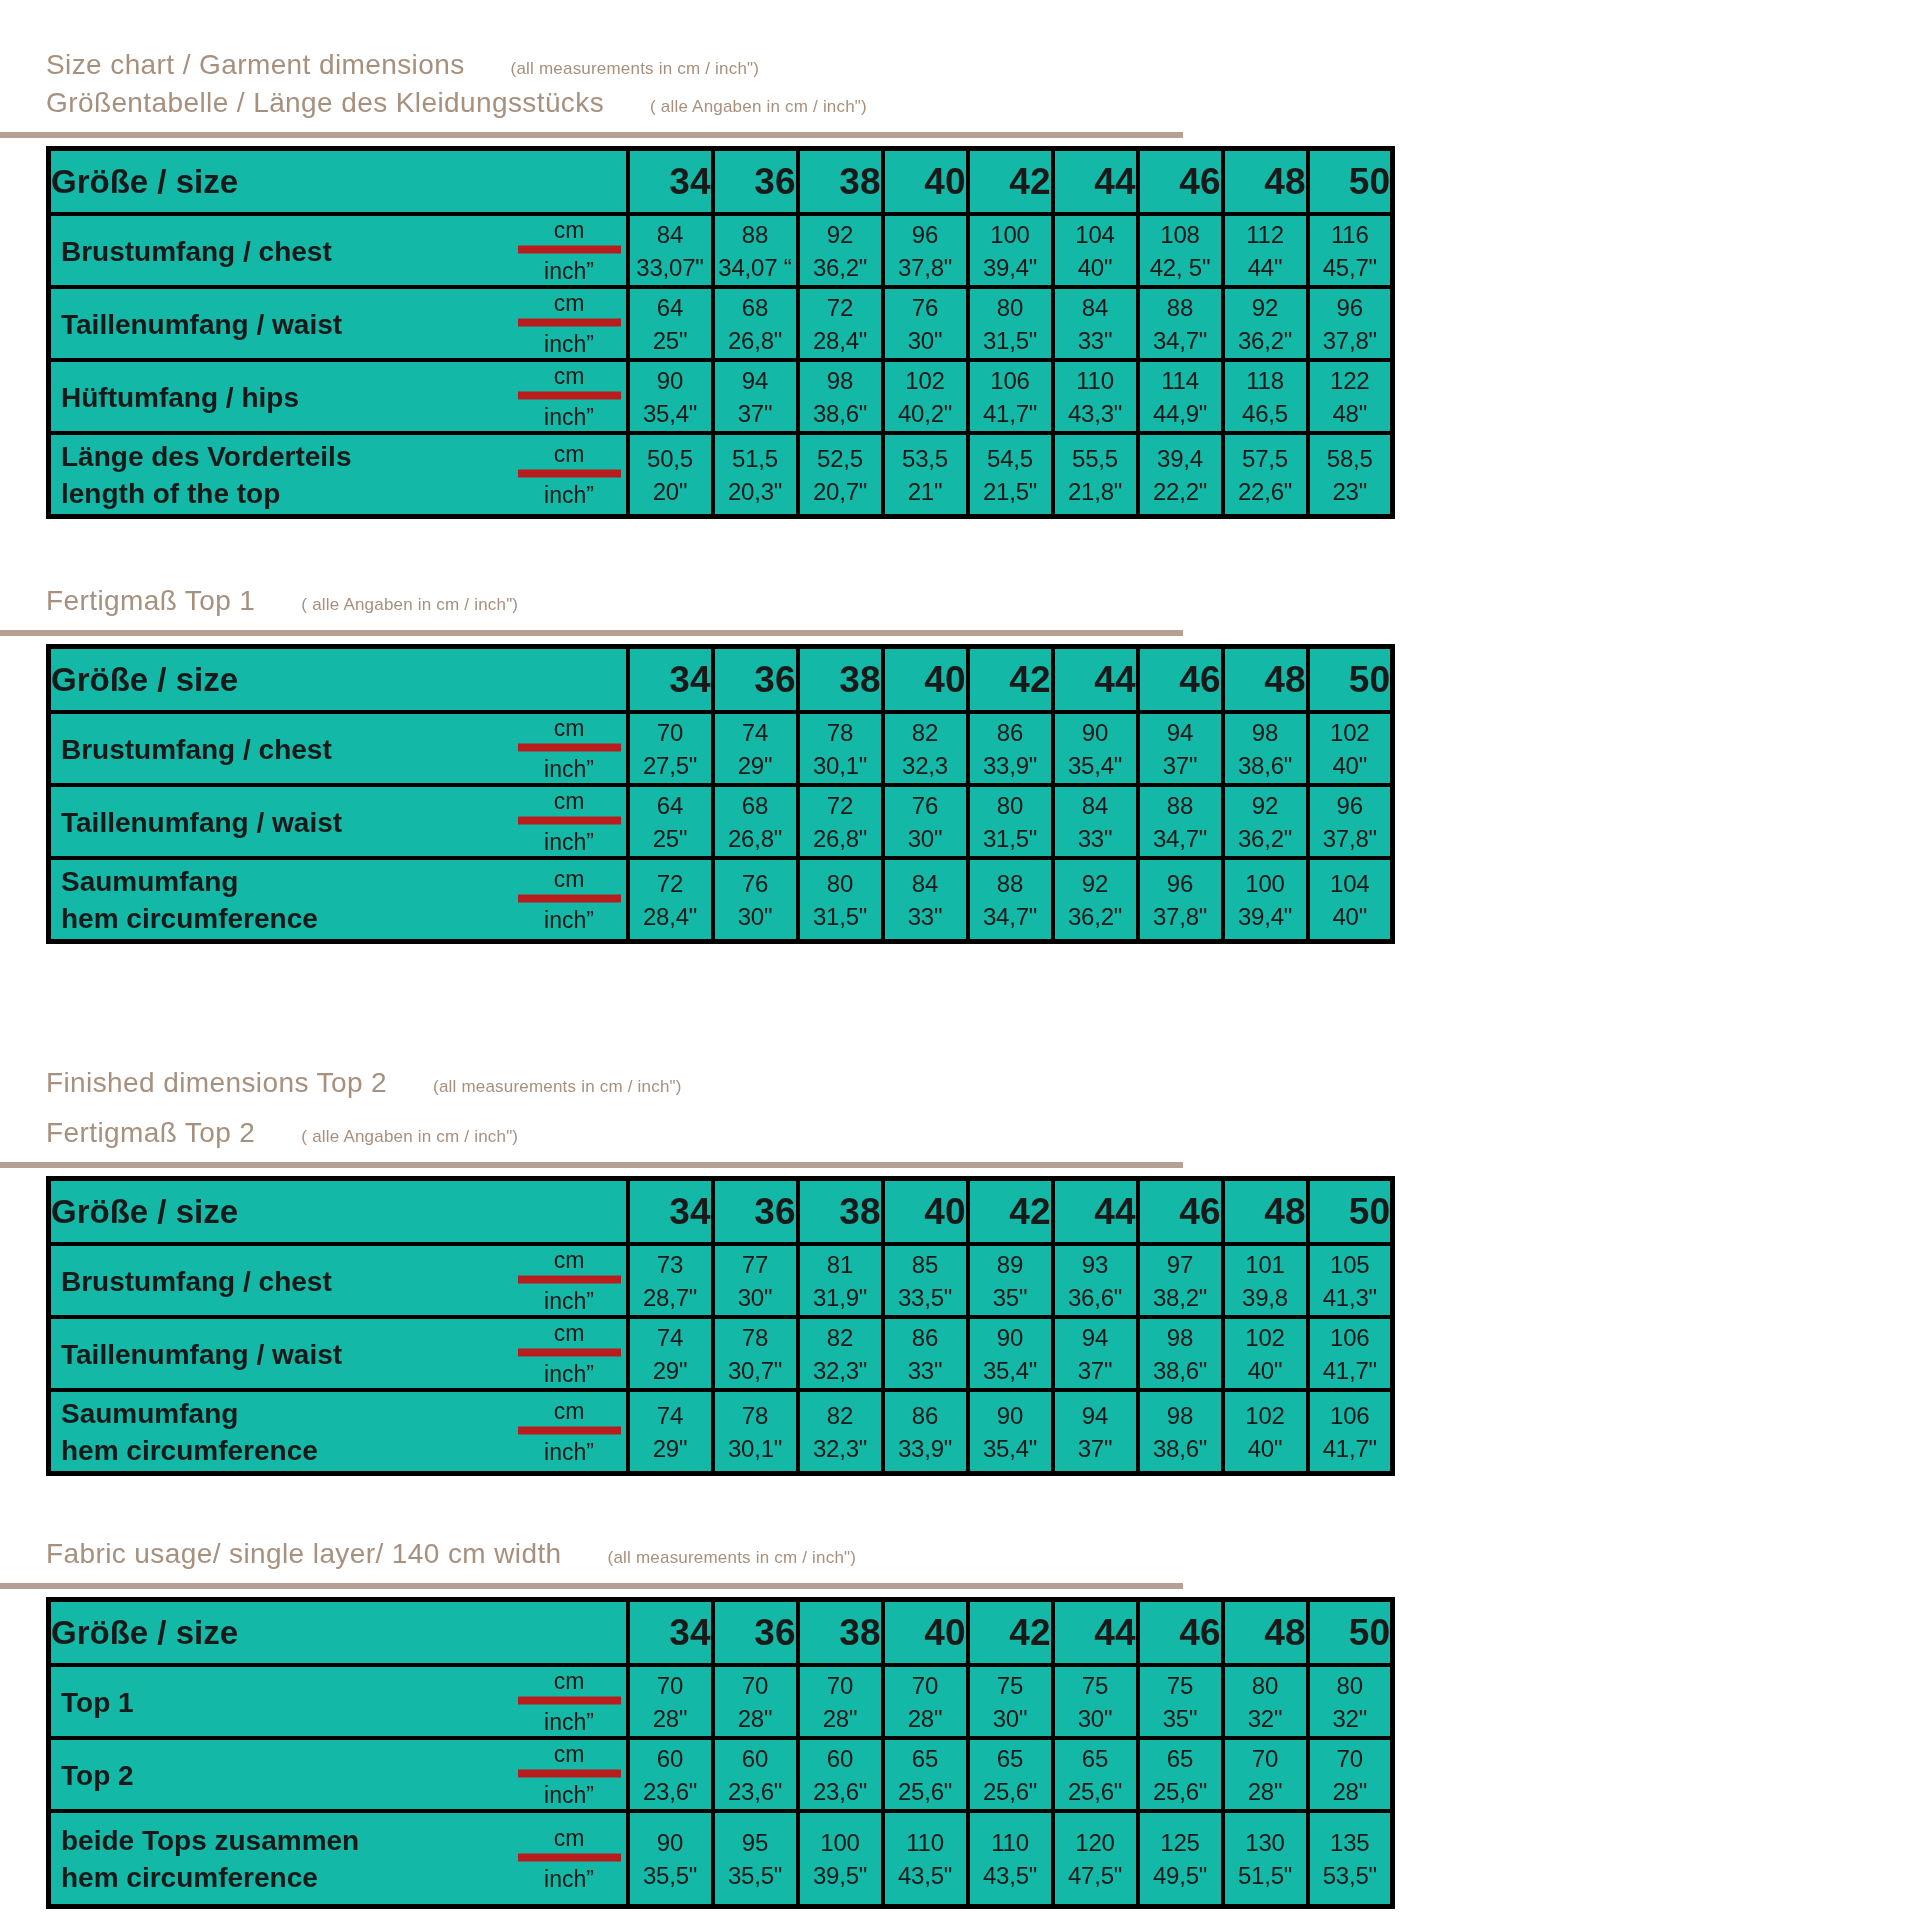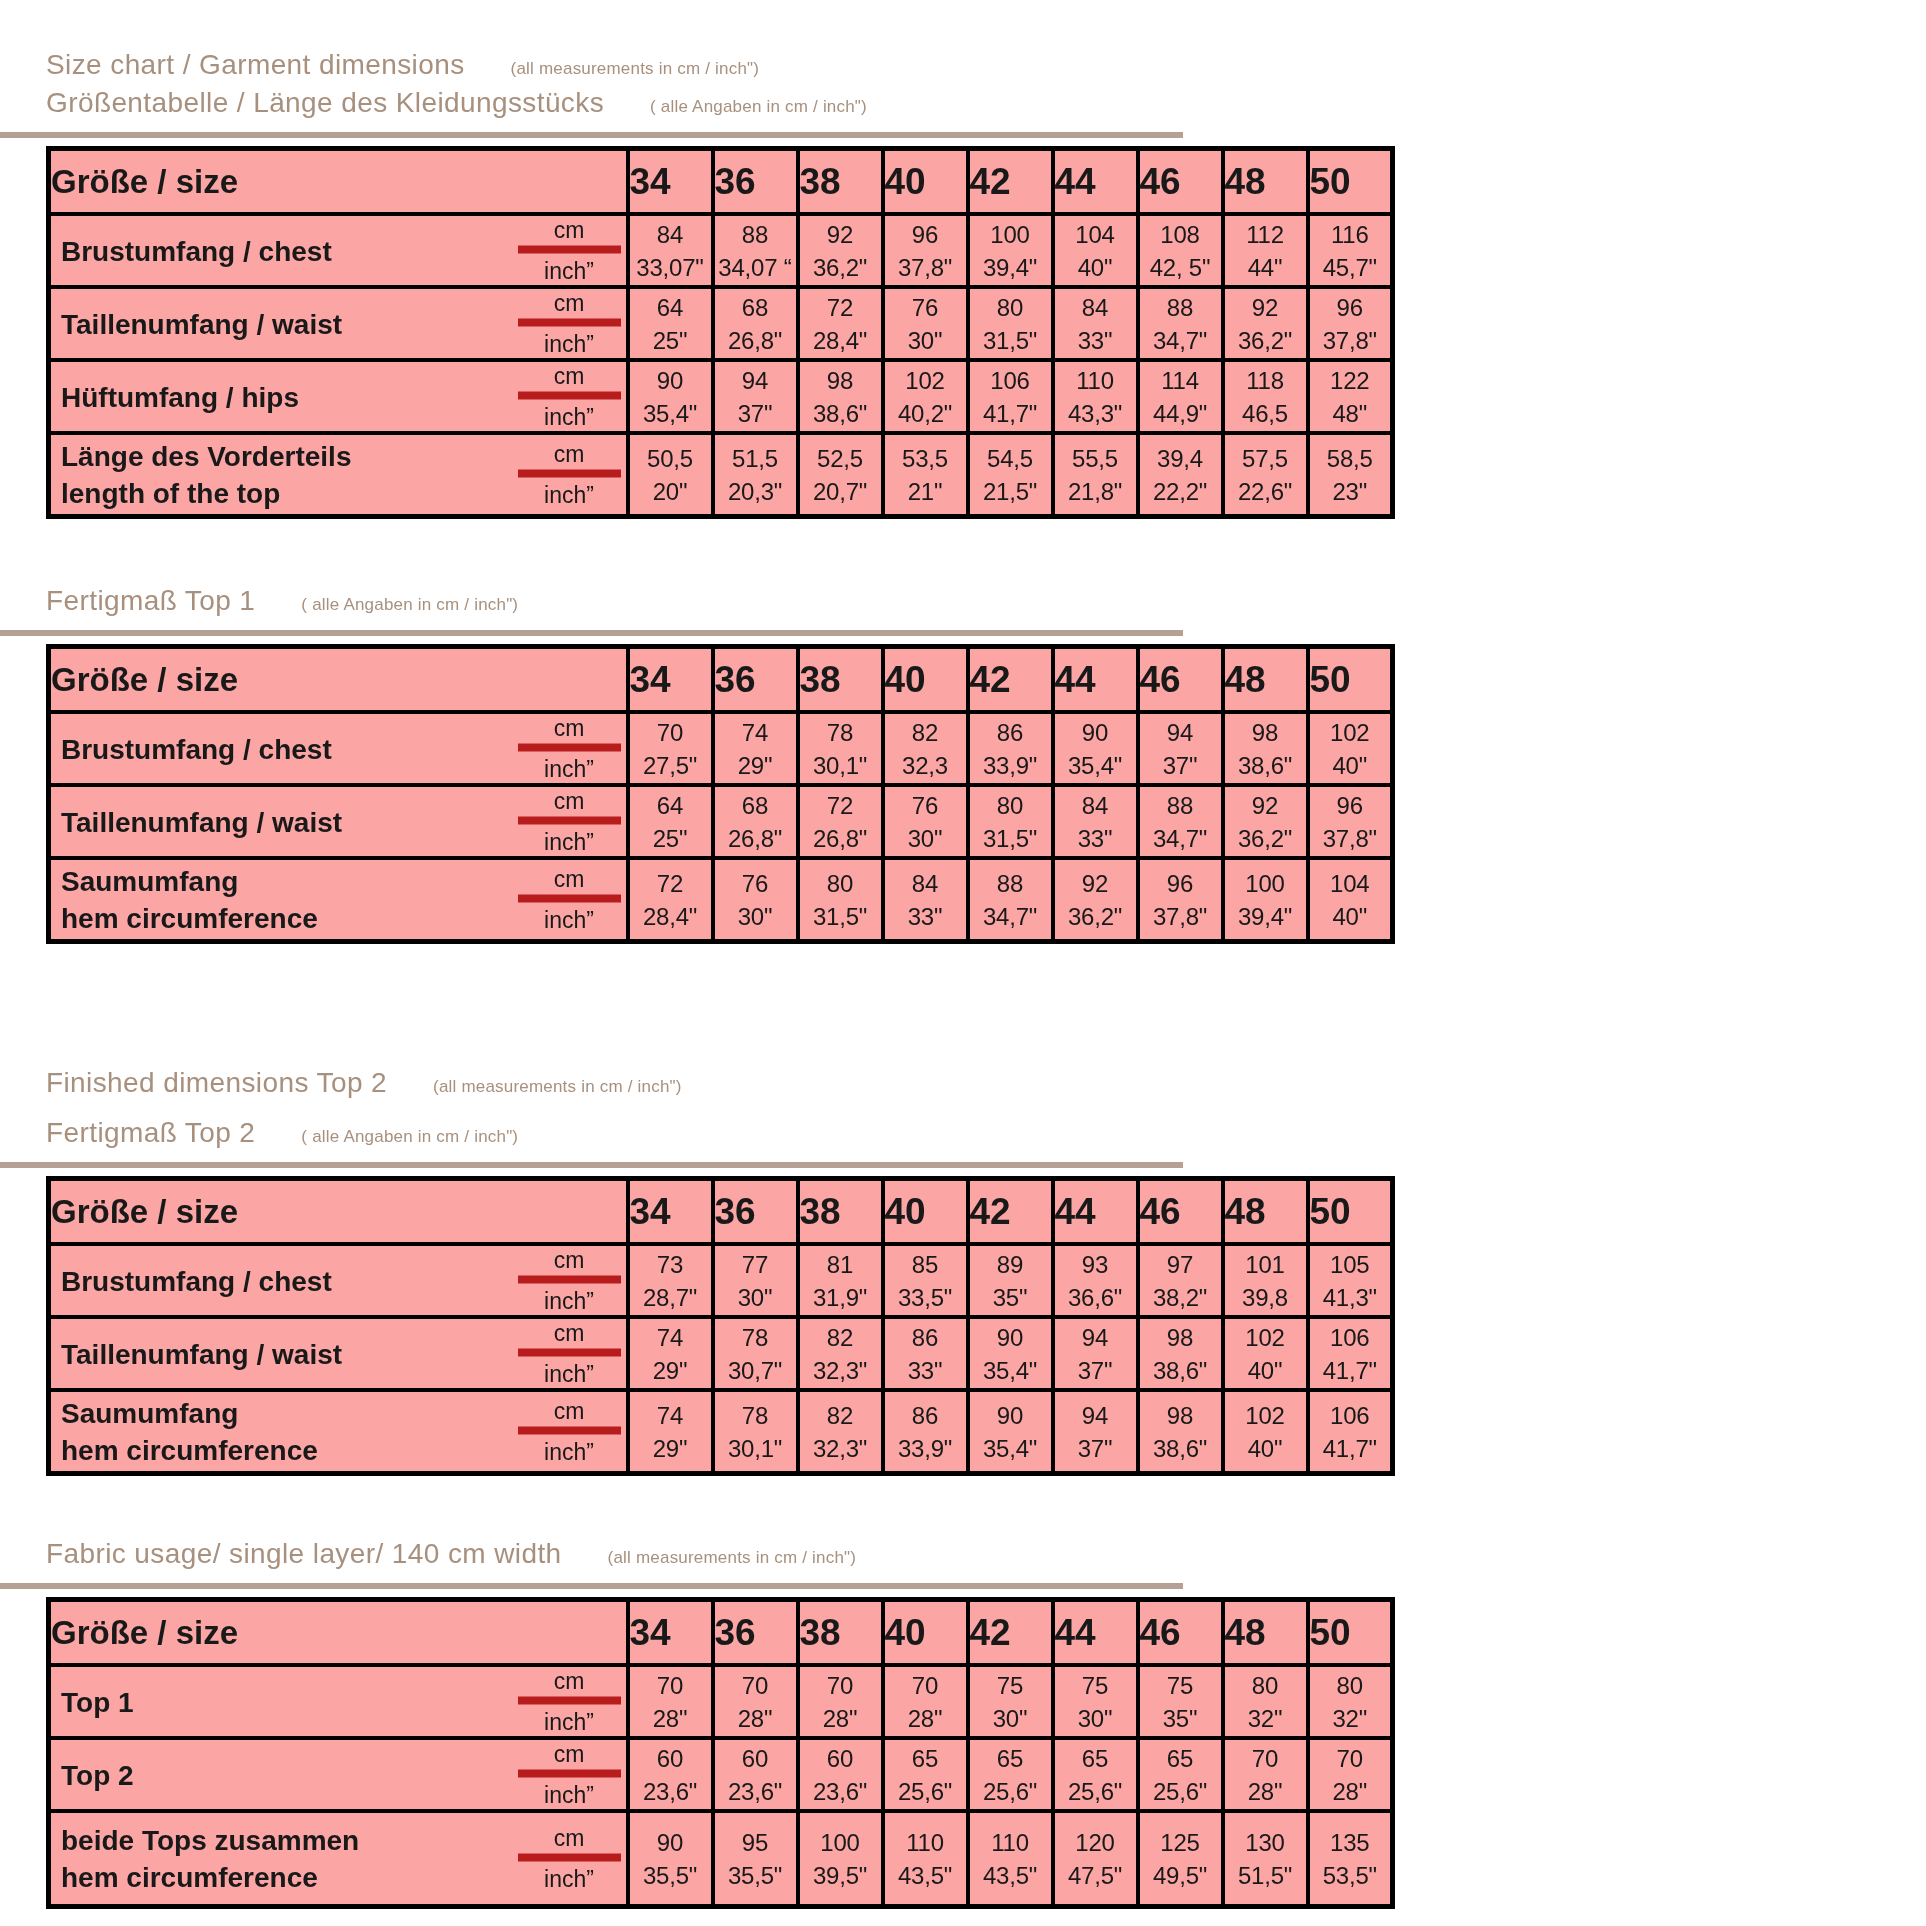--- a/index.html
+++ b/index.html
@@ -13,26 +13,26 @@
   .sec-2{top:1030px;}
   .sec-3{top:1501px;}
   .title-line{margin-left:46px;white-space:nowrap;line-height:34px;}
   .sec:not(.tight) .title-line + .title-line{margin-top:12px;}
   .sec.tight .title-line + .title-line{margin-top:0;}
   .title{font-size:28px;color:#a8907e;letter-spacing:0.4px;}
   .note{font-size:17px;color:#a8907e;margin-left:46px;letter-spacing:0.2px;}
   .rule{width:1183px;height:6px;background:#b5a093;margin-top:8px;}
   table.size-table{
     border-collapse:collapse;table-layout:fixed;width:1349px;
-    margin-left:46px;margin-top:8px;border:5px solid #000;background:#fca5a5;
+    margin-left:46px;margin-top:8px;border:5px solid #000;background:#14b8a6;
   }
   table.size-table th,table.size-table td{border:4px solid #000;padding:0;overflow:hidden;}
   thead th{height:61px;border-bottom:6px solid #000;vertical-align:middle;}
   th.hdr-label{text-align:left;padding-left:10px;font-size:33px;font-weight:bold;}
-  th.hdr-size{font-size:37px;font-weight:bold;text-align:left;}
+  th.hdr-size{font-size:37px;font-weight:bold;text-align:right;}
   td.val{height:69px;text-align:center;vertical-align:middle;font-size:24px;line-height:33px;letter-spacing:-0.2px;}
   tr.tall td{height:79px;}
   .sec-3 tr.tall td{height:91px;}
   td.label-cell{position:relative;font-size:28px;}
   .label-text{position:absolute;left:10px;top:50%;transform:translateY(-50%);line-height:37px;white-space:nowrap;font-weight:bold;}
   .frac{position:absolute;right:5px;top:50%;transform:translateY(-50%);width:103px;text-align:center;font-size:23px;}
   .frac .cm{border-bottom:8px solid #b91c1c;line-height:29px;padding-bottom:1px;}
   .frac .inch{line-height:31px;padding-top:2px;}
 </style>
 </head>

